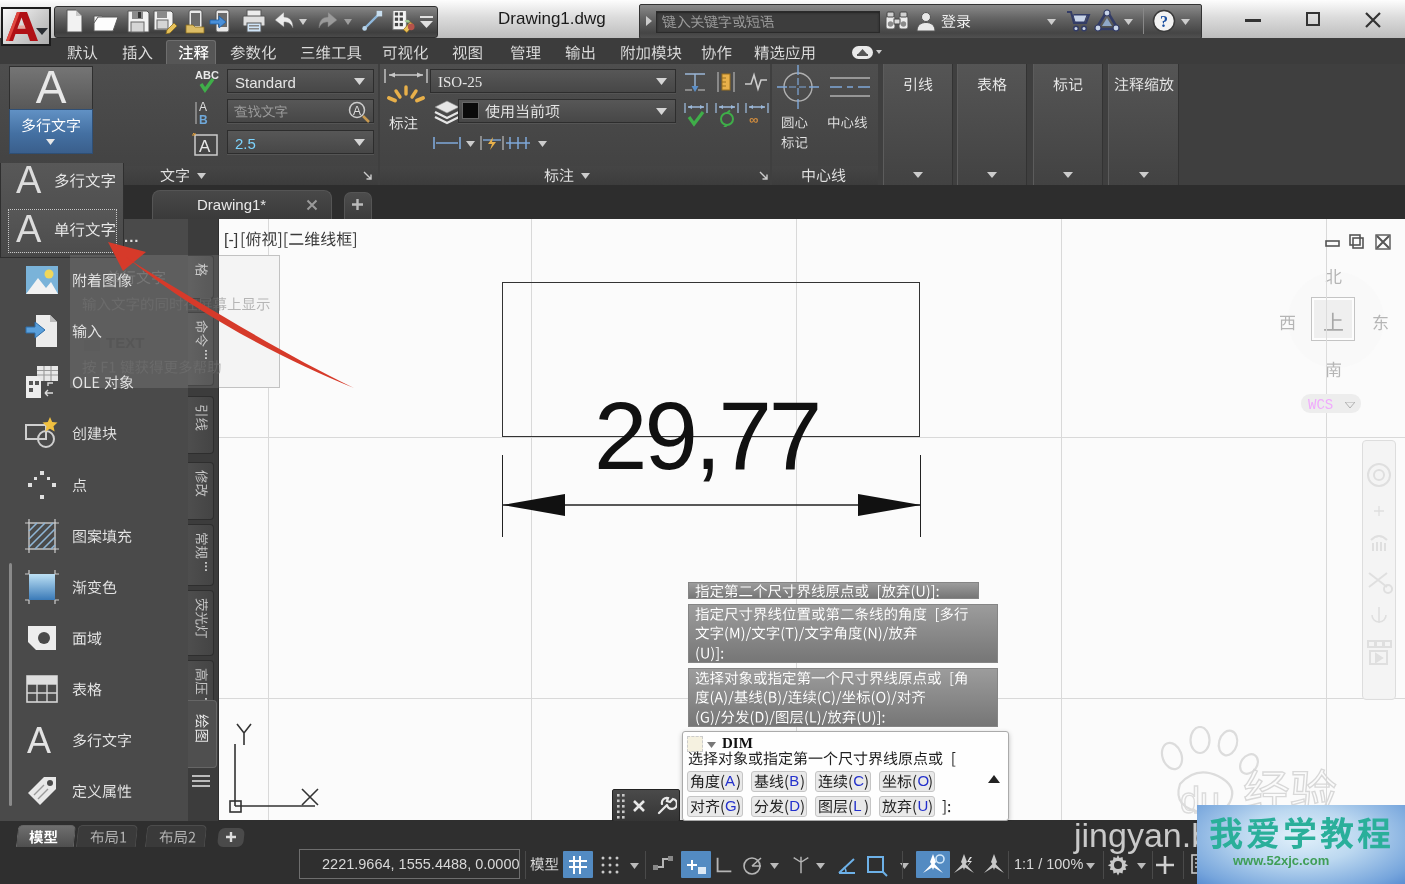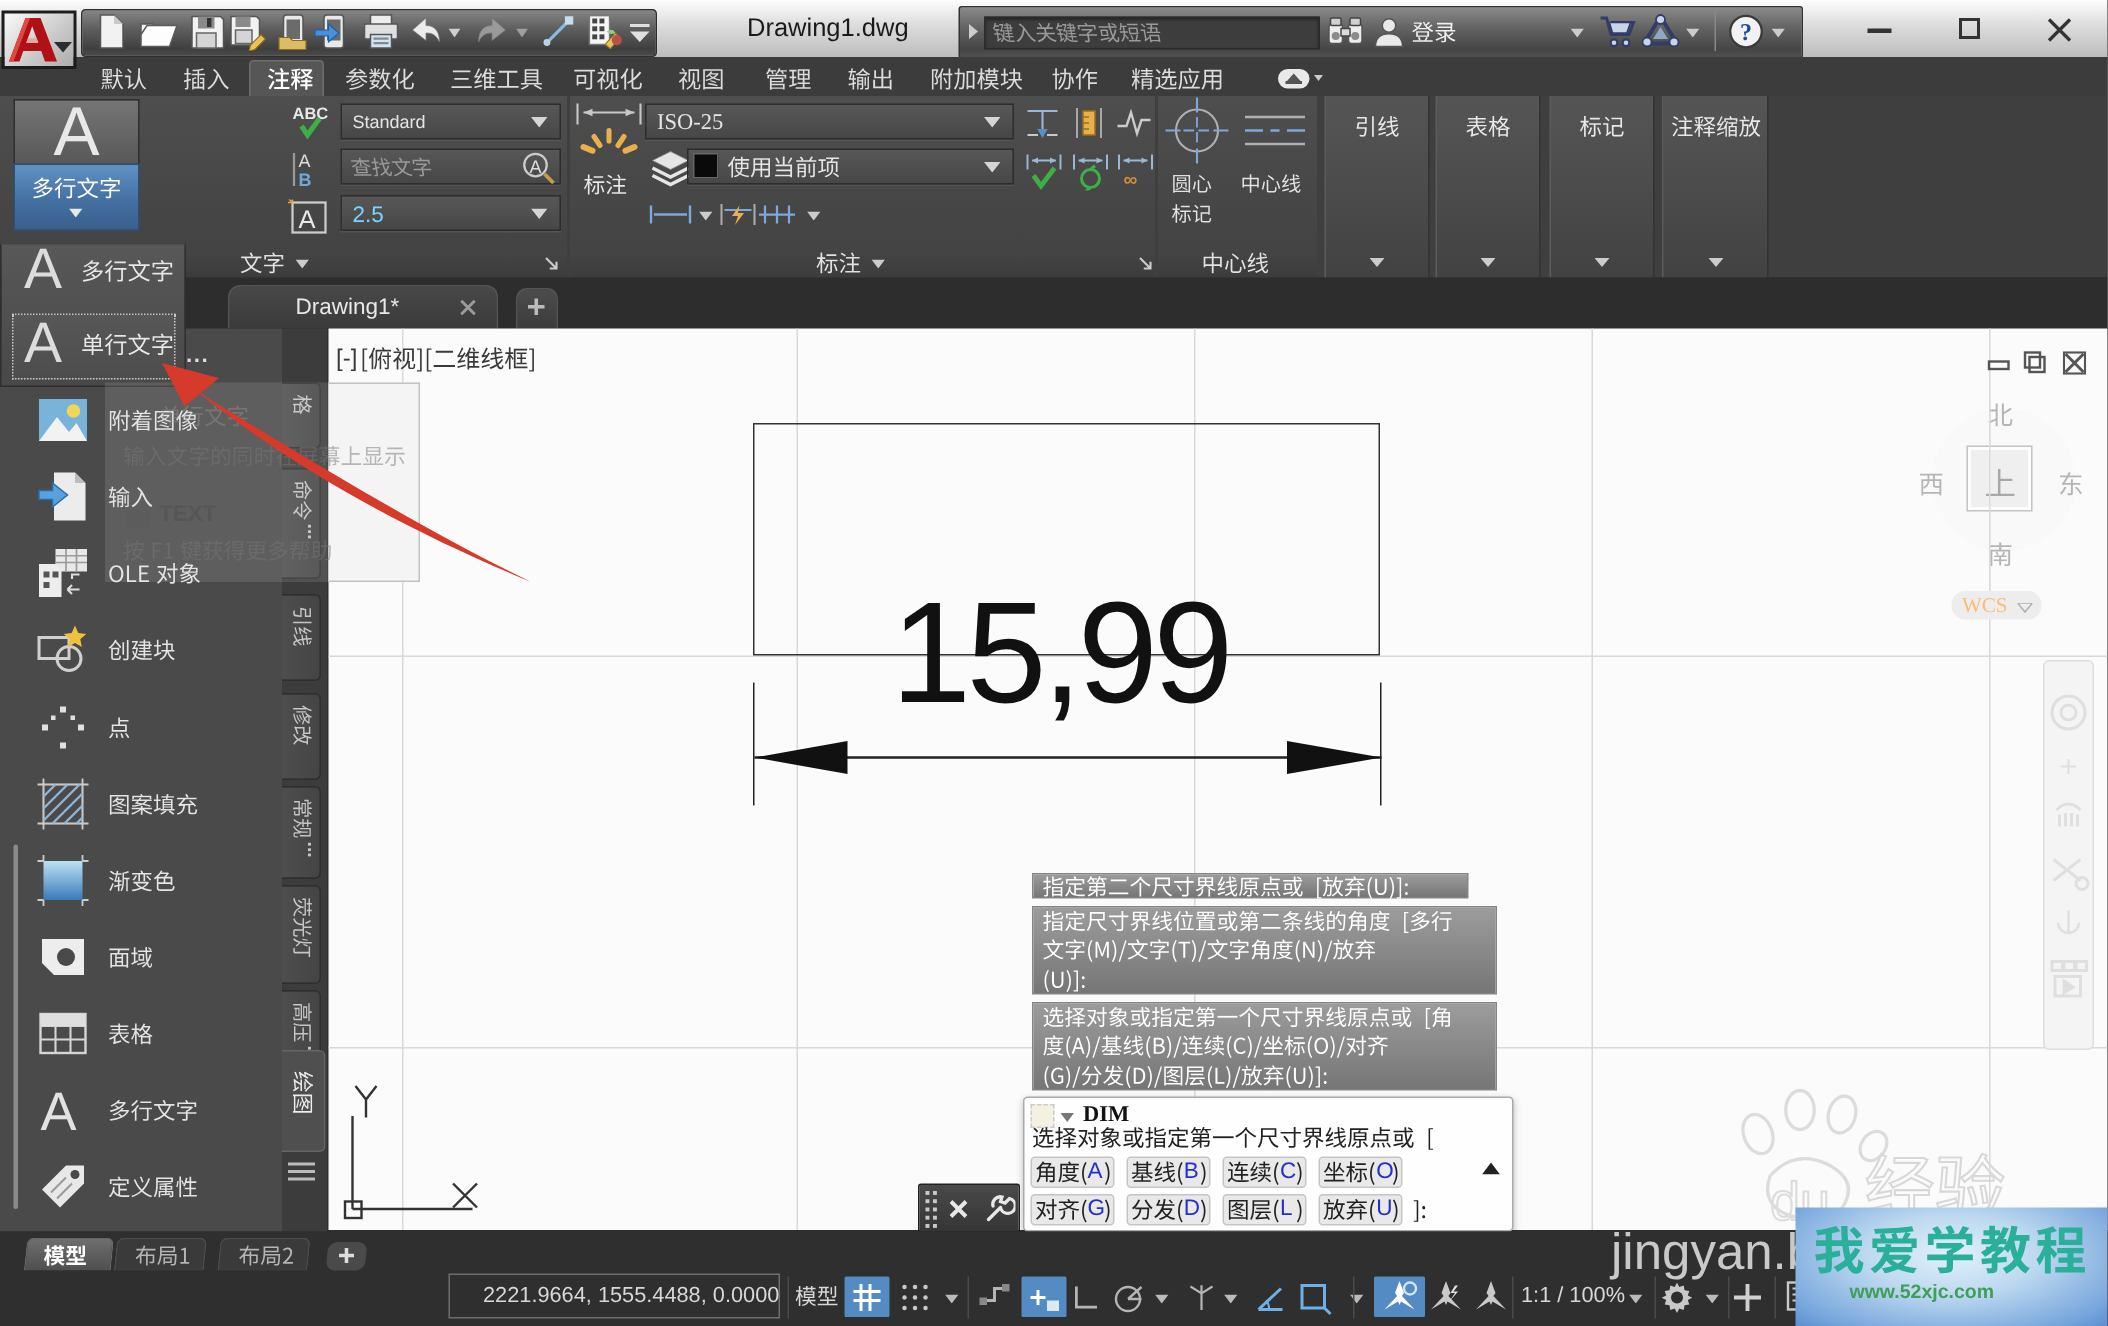--- a/index.html
+++ b/index.html
@@ -495,21 +495,21 @@
     </svg>
 <svg width="28" height="24" viewBox="0 0 28 24" style="position:absolute;left:192px;top:133px">
 <rect x="3" y="2" width="22" height="20" fill="none" stroke="#ccc" stroke-width="1.5"></rect>
 <text x="7" y="19" font-family="Liberation Sans" font-size="17" fill="#e8e8e8">A</text>
 <path d="M3 2 l-2.5-2.5 M3 2 v-4 M3 2 h-4" stroke="#e8a33d" stroke-width="1"></path>
     </svg>
 <div style="position:absolute;left:227px;top:69px;width:147px;height:24px;background:linear-gradient(180deg,#575757,#474747);border:1px solid #2d2d2d;box-shadow:0 1px 0 #555"></div>
     <svg width="11" height="7" viewBox="0 0 11 7" style="position:absolute;left:354px;top:78px">
       <path d="M0 0 h11 l-5.5 7z" fill="#d5d5d5"></path>
     </svg>
-<div style="position:absolute;left:235px;top:74px;color:#e5e5e5;font-size:12px;font-family:'Liberation Sans',sans-serif">Standard</div>
+<div style="position:absolute;left:235px;top:74px;color:#e5e5e5;font-size:15px;font-family:'Liberation Sans',sans-serif">Standard</div>
 <div style="position:absolute;left:227px;top:99px;width:147px;height:24px;background:linear-gradient(180deg,#575757,#474747);border:1px solid #2d2d2d;box-shadow:0 1px 0 #555"></div>
 <svg class="" width="54" height="17.55" style="position:absolute;left:235px;top:102.5px;overflow:visible;">
       <g transform="translate(0,13.5) scale(0.0135,-0.0135) skewX(-10)">
         <use href="#g52" x="0" fill="#9a9a9a"></use>
         <use href="#g53" x="1000" fill="#9a9a9a"></use>
         <use href="#g51" x="2000" fill="#9a9a9a"></use>
         <use href="#g4" x="3000" fill="#9a9a9a"></use>
       </g>
     </svg>
 <svg width="26" height="24" viewBox="0 0 26 24" style="position:absolute;left:346px;top:100px">
@@ -746,21 +746,21 @@
         <use href="#g71" x="0" fill="#b5b5b5"></use>
       </g>
     </svg>
 <svg class="" width="17" height="22.1" style="position:absolute;left:1372px;top:312px;overflow:visible;">
       <g transform="translate(0,17) scale(0.017,-0.017)">
         <use href="#g72" x="0" fill="#b5b5b5"></use>
       </g>
     </svg>
 <div style="position:absolute;left:1326px;top:270px;width:1px;height:124px;background:#dcdcdc"></div>
 <div style="position:absolute;left:1301px;top:394px;width:60px;height:19px;background:#ededed;border-radius:9px"></div>
-<div style="position:absolute;left:1308px;top:397px;color:#fdba74;font-size:14px;font-family:Liberation Serif, serif">WCS</div>
+<div style="position:absolute;left:1308px;top:397px;color:#f0abfc;font-size:14px;font-family:Liberation Mono, monospace">WCS</div>
 <svg width="10" height="7" viewBox="0 0 10 7" style="position:absolute;left:1345px;top:402px">
       <path d="M0 0 h10 l-5 6z" fill="none" stroke="#b0b0b0"></path>
     </svg>
 <div style="position:absolute;left:1362px;top:440px;width:34px;height:260px;background:#f4f4f4;border:1px solid #dcdcdc;border-radius:4px;opacity:0.95"></div>
 <svg width="30" height="250" viewBox="0 0 30 250" style="position:absolute;left:1364px;top:445px;opacity:0.8">
 <g fill="none" stroke="#dadada" stroke-width="2">
 <circle cx="15" cy="30" r="11"></circle>
         <circle cx="15" cy="30" r="5"></circle>
 <path d="M10 66 h10 M15 61 v10" stroke-width="1.4"></path>
 <path d="M7 95 q8 -8 16 0 M9 98 v8 m4 -9 v9 m4 -9 v9 m4 -8 v8"></path>
@@ -775,21 +775,21 @@
 </g>
     </svg>
 <div style="position:absolute;left:502px;top:282px;width:418px;height:155px;border:1px solid #333"></div>
 <div style="position:absolute;left:502px;top:455px;width:1px;height:82px;background:#222"></div>
 <div style="position:absolute;left:920px;top:455px;width:1px;height:82px;background:#222"></div>
 <svg width="420" height="30" viewBox="0 0 420 30" style="position:absolute;left:502px;top:490px">
 <path d="M1 15 h418" stroke="#222" stroke-width="1.6"></path>
 <path d="M1 15 L63 4 V26 Z" fill="#111"></path>
 <path d="M419 15 L356 4 V26 Z" fill="#111"></path>
     </svg>
-<div style="position:absolute;left:594px;top:386px;color:#111;font-size:96px;font-family:'Liberation Sans',sans-serif;line-height:100px;letter-spacing:-3px">15,99</div>
+<div style="position:absolute;left:594px;top:386px;color:#111;font-size:96px;font-family:'Liberation Sans',sans-serif;line-height:100px;letter-spacing:-3px">29,77</div>
 <svg width="110" height="110" viewBox="0 0 110 110" style="position:absolute;left:218px;top:705px">
 <path d="M17 39 v62 M17 101 h80" stroke="#333" stroke-width="1.6" fill="none"></path>
 <rect x="12" y="96" width="11" height="11" fill="none" stroke="#333" stroke-width="1.6"></rect>
 <path d="M19 19 l7 9 7-9 M26 28 v12" stroke="#333" stroke-width="1.6" fill="none"></path>
 <path d="M84 84 l16 16 m0-16 l-16 16" stroke="#333" stroke-width="1.6"></path>
     </svg>
 <div style="position:absolute;left:688px;top:582px;width:291px;height:17px;background:linear-gradient(180deg,#9c9c9c,#767676);border:1px solid #858585"></div>
 <svg class="" width="244.63" height="18.85" style="position:absolute;left:695px;top:581.5px;overflow:visible;">
       <g transform="translate(0,14.5) scale(0.0145,-0.0145)">
         <use href="#g73" x="0" fill="#ffffff"></use>

